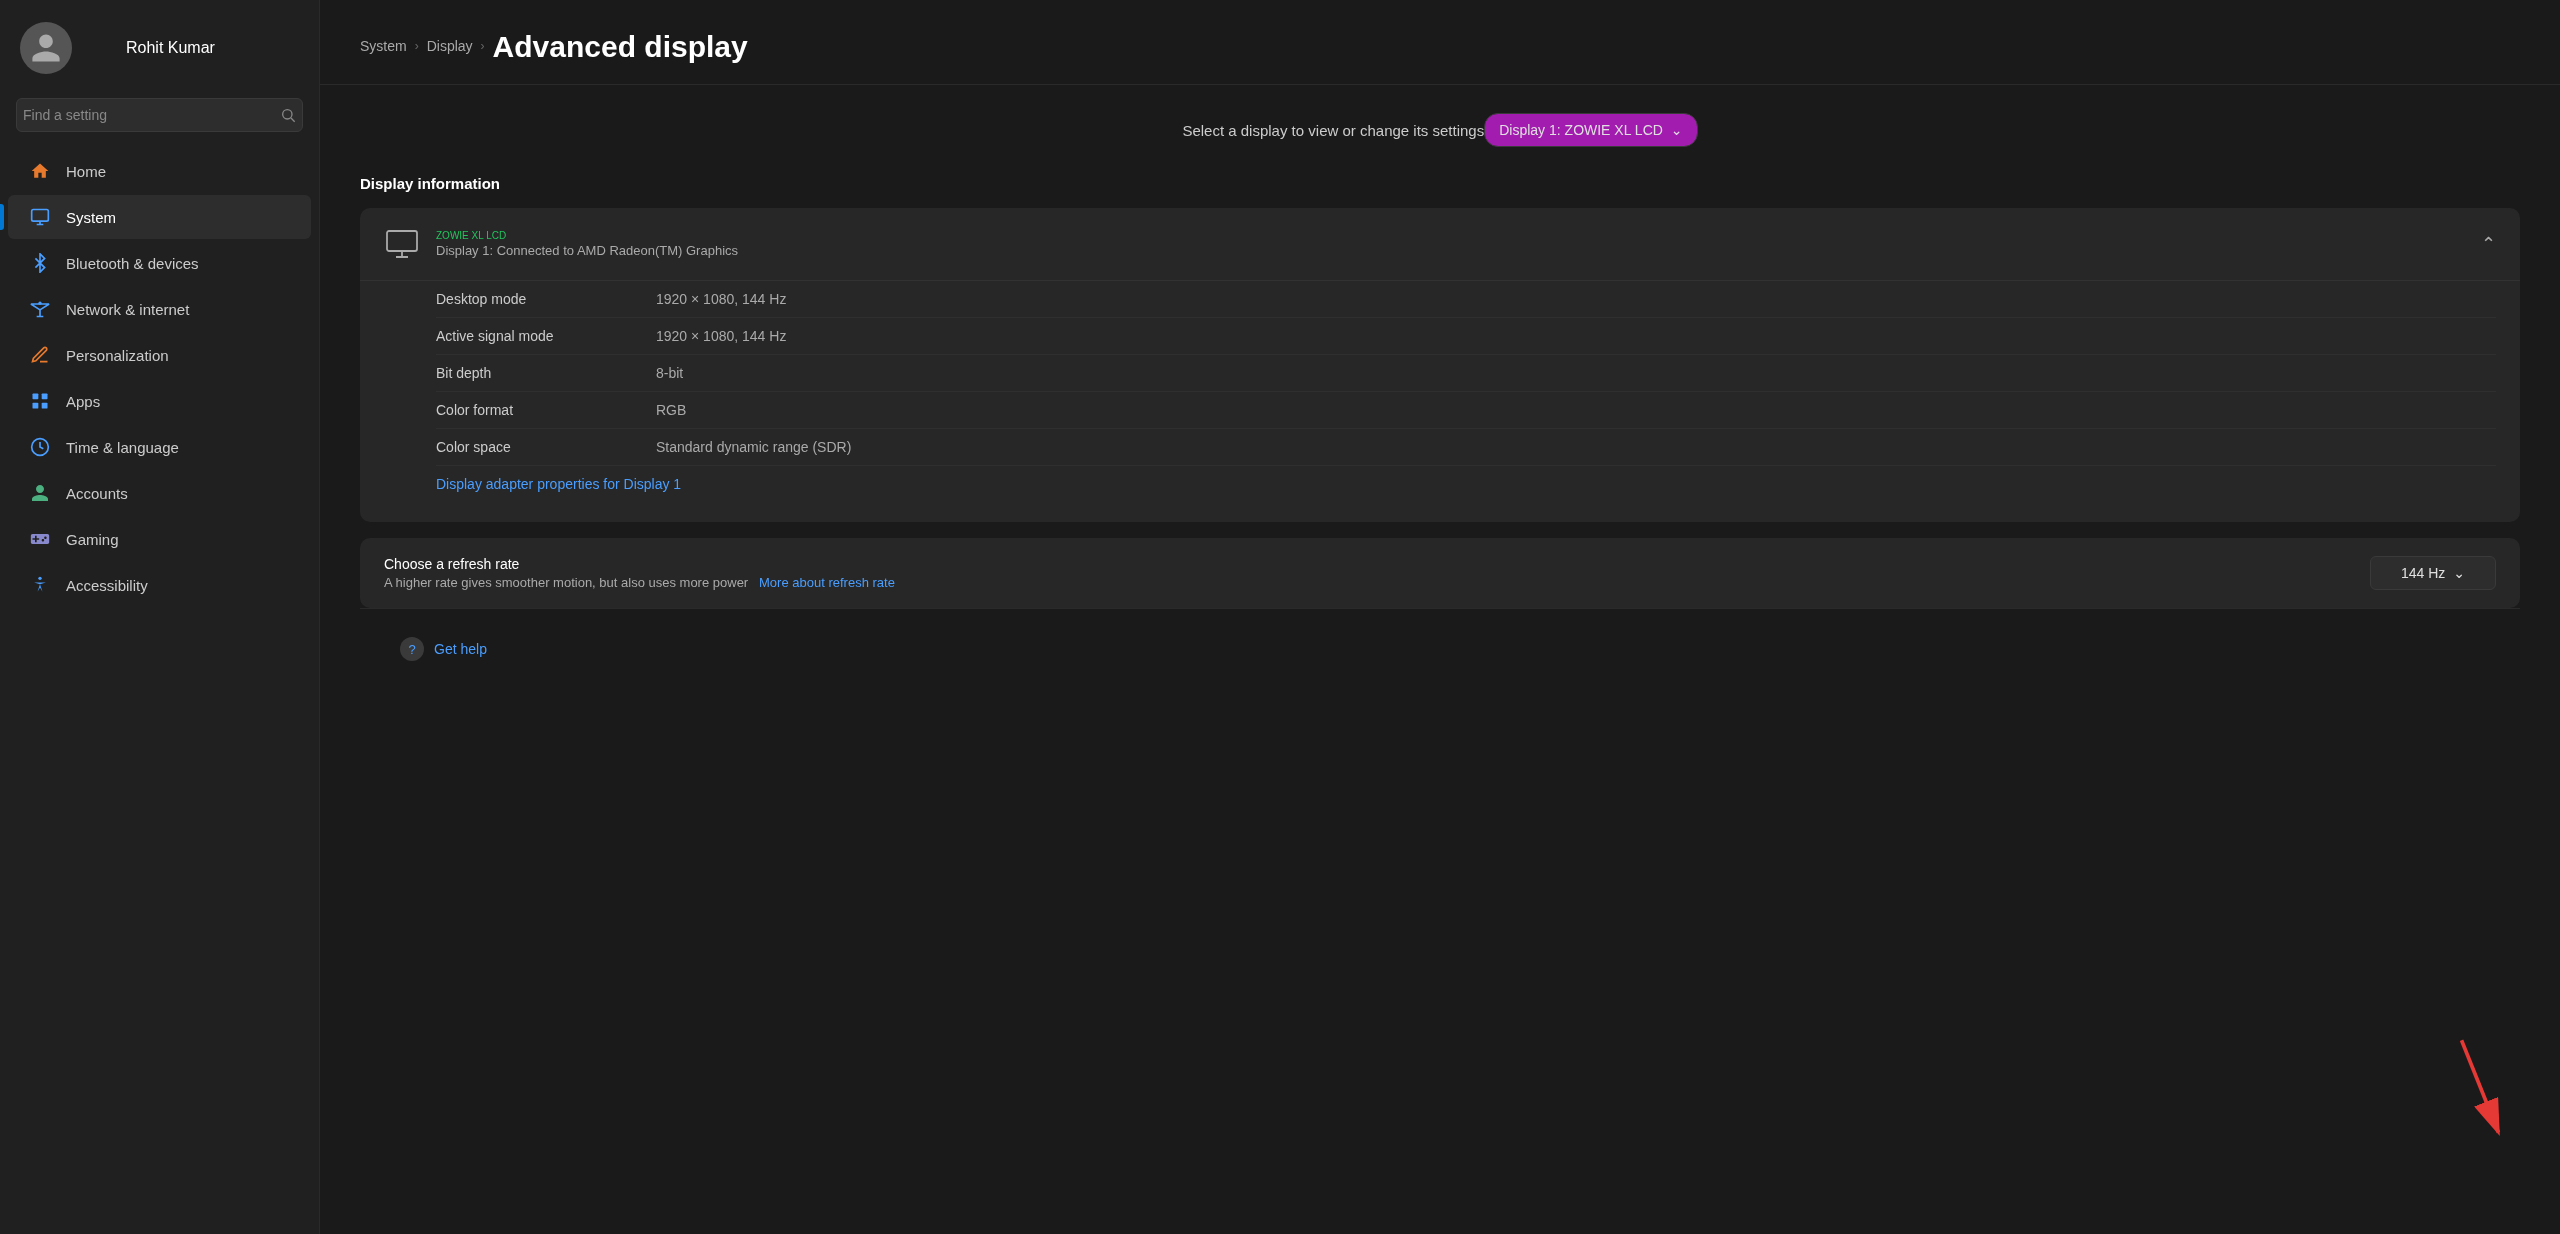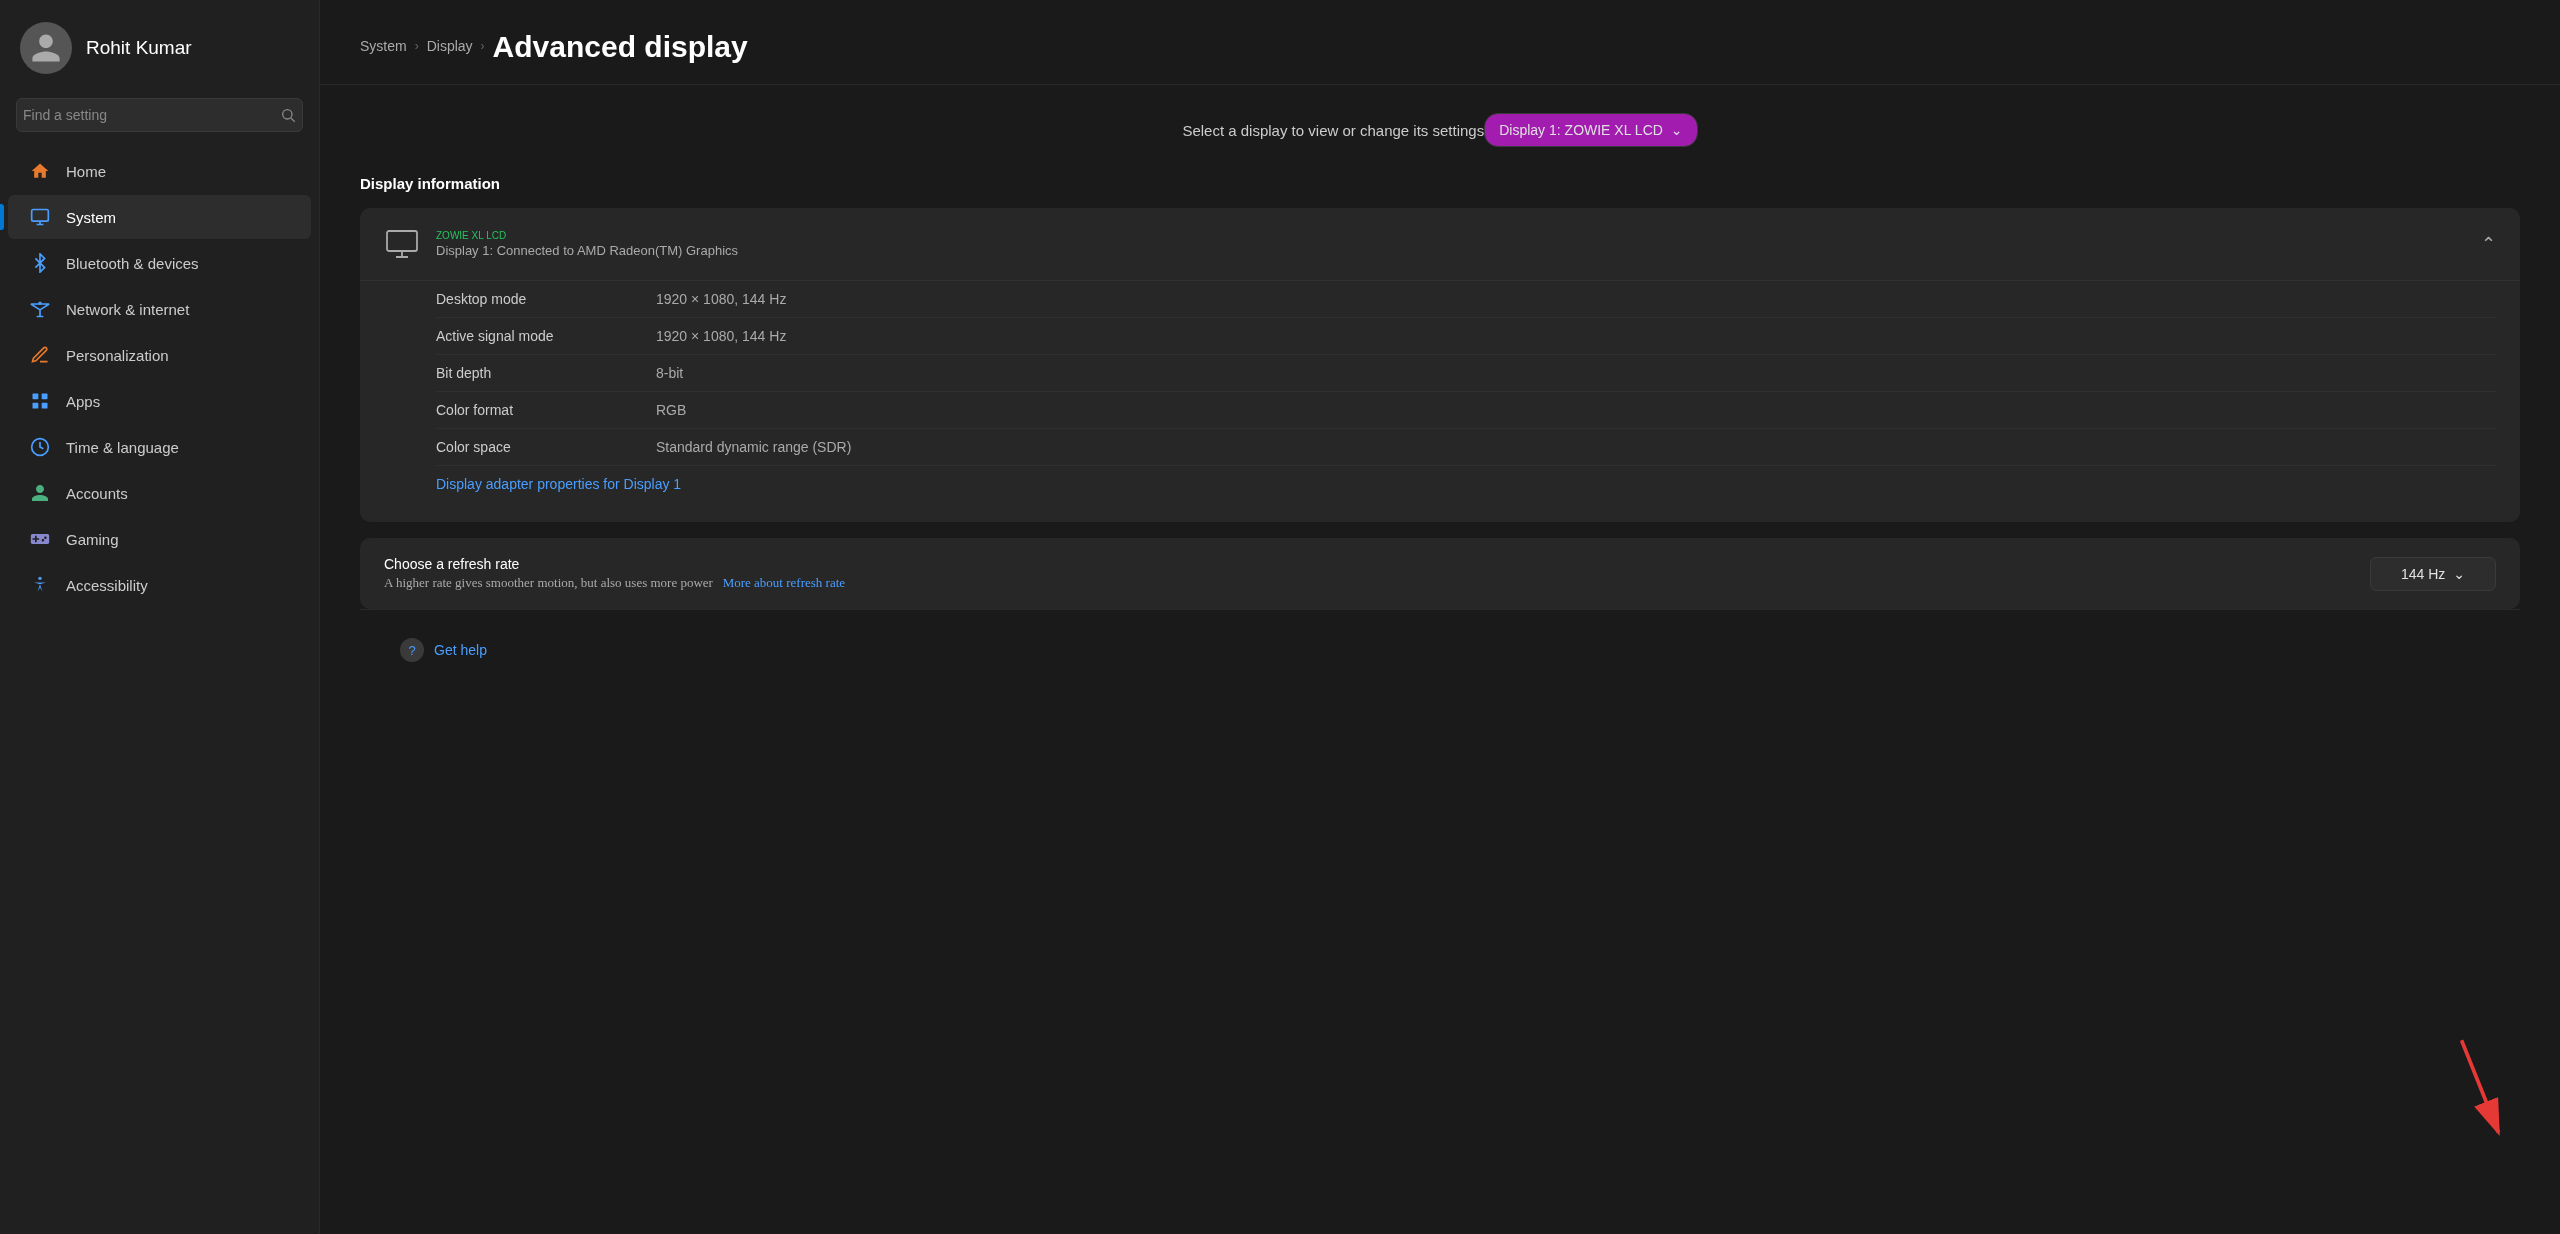--- a/index.html
+++ b/index.html
@@ -43,23 +43,24 @@
       flex-shrink: 0;
     }
 
     .avatar svg {
       width: 34px;
       height: 34px;
       fill: #aaa;
     }
 
     .user-name {
-      font-size: 19px;
+      font-size: 16px;
       font-weight: 500;
       color: #fff;
+      margin-left: 40px;
     }
 
     .search-box {
       margin: 6px 16px 16px 16px;
       display: flex;
       background: #2d2d2d;
       border: 1px solid #3a3a3a;
       border-radius: 6px;
       padding: 8px 6px;
       gap: 8px;
@@ -294,21 +295,20 @@
     .refresh-title {
       font-size: 14px;
       font-weight: 500;
       color: #fff;
     }
 
     .refresh-desc {
       font-size: 13px;
       color: #aaa;
       margin-top: 3px;
-      font-family: Liberation Serif, serif;
     }
 
     .refresh-link {
       color: #4a9eff;
       cursor: pointer;
     }
 
     .refresh-dropdown {
       display: flex;
       align-items: center;

